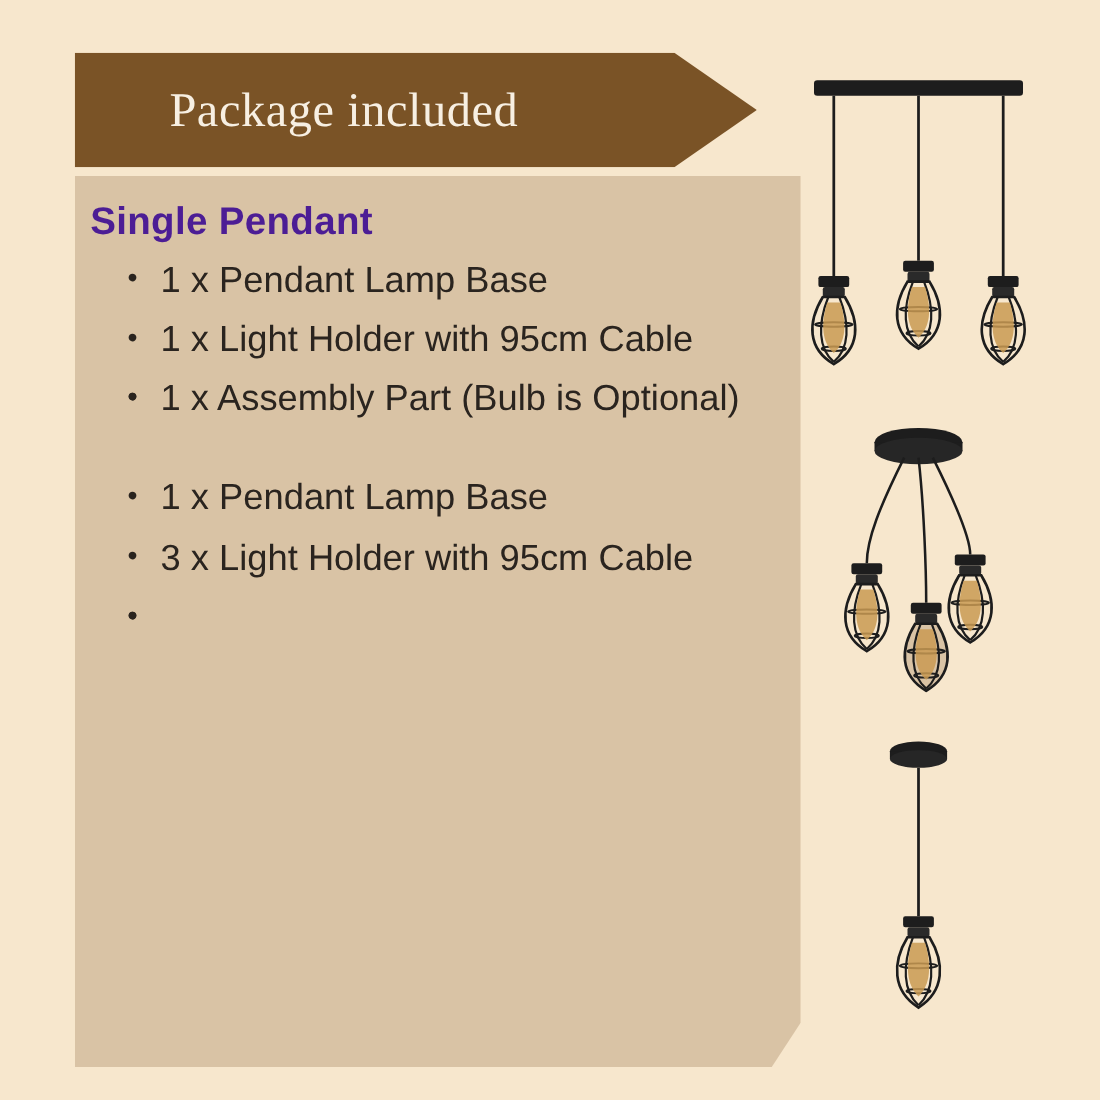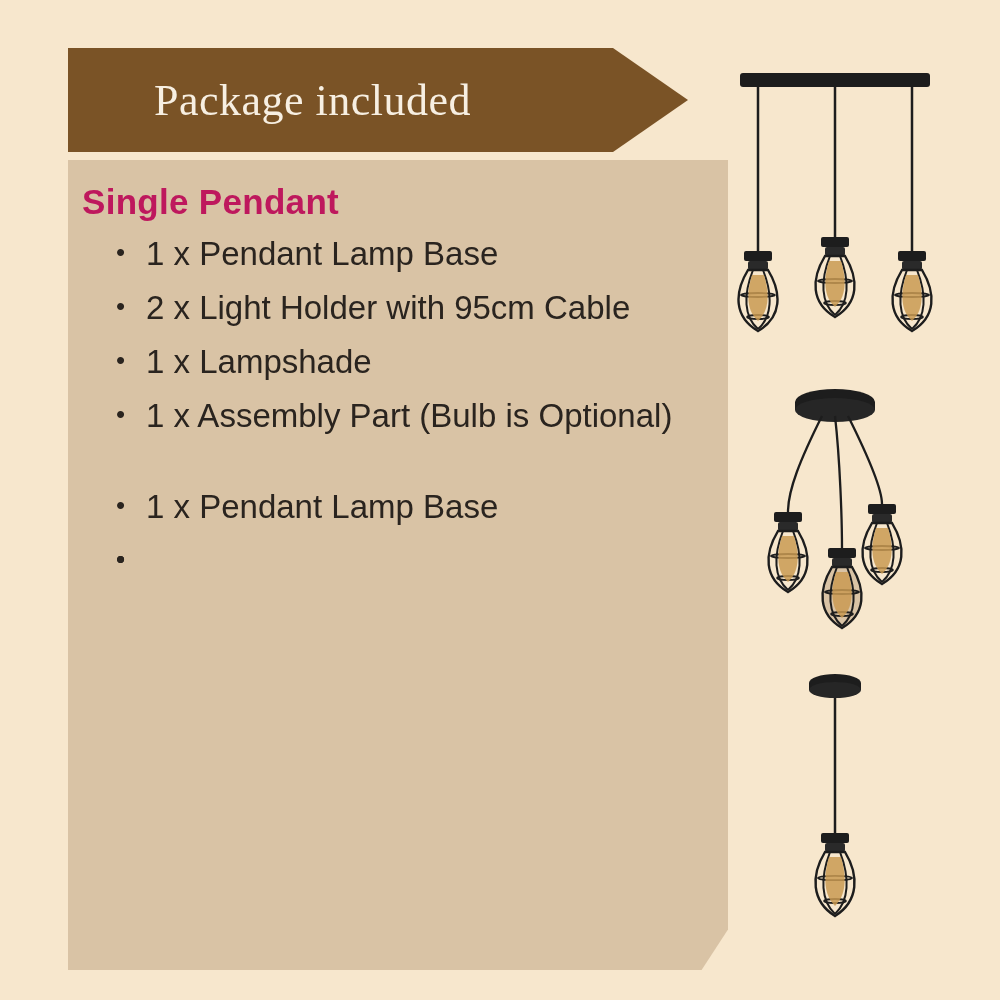--- a/index.html
+++ b/index.html
@@ -53,21 +53,21 @@
   .content {
     position: absolute;
     left: 82px;
     top: 178px;
     width: 640px;
   }
 
   .section-title {
     font-size: 35px;
     font-weight: bold;
-    color: #be185d;
+    color: #4c1d95;
     margin: 0 0 4px 0;
     letter-spacing: 0.3px;
   }
   .section:first-child .section-title { margin-top: 4px; }
   .section + .section { margin-top: 38px; }
 
   ul.items {
     list-style: none;
     margin: 6px 0 0 0;
     padding: 0 0 0 34px;
@@ -120,41 +120,41 @@
 
   <div class="section">
     <h2 class="section-title">Single Pendant</h2>
     <ul class="items">
       <li>
         <span class="bullet">•</span>
         <span>1 x Pendant Lamp Base</span>
       </li>
       <li>
         <span class="bullet">•</span>
-        <span>2 x Light Holder with 95cm Cable</span>
-      </li>
-      <li>
-        <span class="bullet">•</span>
-        <span>1 x Lampshade</span>
+        <span>1 x Light Holder with 95cm Cable</span>
+      </li>
+      <li>
+        <span class="bullet">•</span>
       </li>
       <li>
         <span class="bullet">•</span>
         <span>1 x Assembly Part (Bulb is Optional)</span>
       </li>
     </ul>
   </div>
 
   <div class="section">
     <ul class="items">
       <li>
         <span class="bullet">•</span>
         <span>1 x Pendant Lamp Base</span>
       </li>
       <li>
         <span class="bullet">•</span>
+        <span>3 x Light Holder with 95cm Cable</span>
       </li>
       <li>
         <span class="bullet">•</span>
       </li>
       <li>
         <span class="bullet">•</span>
       </li>
     </ul>
   </div>
 

